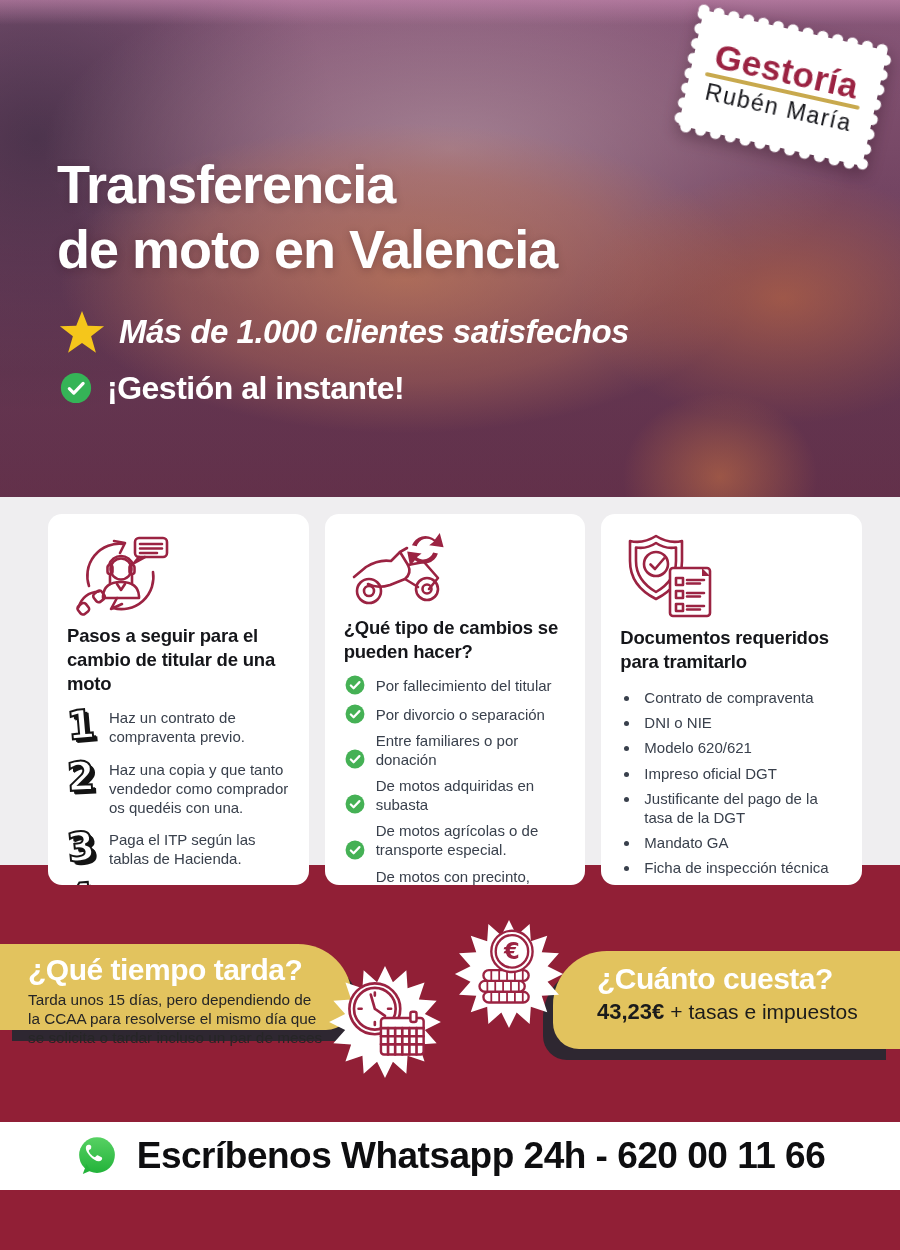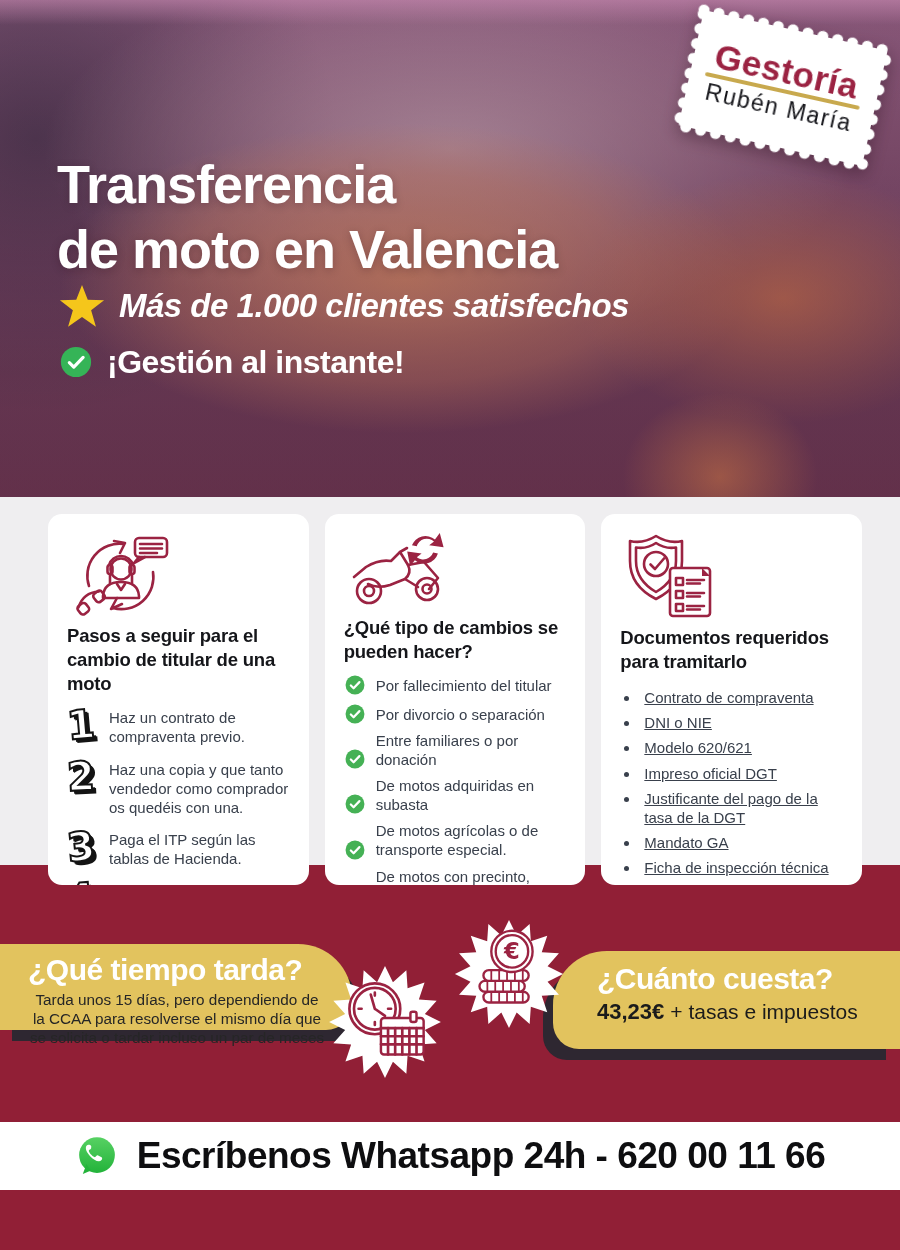--- a/index.html
+++ b/index.html
@@ -27,21 +27,21 @@
   }
   .stamp{position:absolute; top:20px; right:14px; width:206px; height:136px; transform:rotate(12.5deg); filter:drop-shadow(2px 6px 8px rgba(35,8,22,.35));}
   .stamp-shape{position:absolute; inset:0; width:100%; height:100%;}
   .stamp-inner{position:absolute; inset:14px; display:flex; flex-direction:column; align-items:center; justify-content:center;}
   .stamp-brand{font-weight:700; font-size:35px; line-height:.95; color:var(--icon-maroon); letter-spacing:.5px;}
   .stamp-rule{width:158px; height:4px; background:var(--gold); border-radius:2px; margin:1px 0 2px;}
   .stamp-owner{font-size:23px; color:#15151A; letter-spacing:1.5px;}
 
   .hero-content{position:absolute; left:57px; top:152px;}
   .hero-title{color:#fff; font-weight:700; font-size:54px; line-height:1.2; letter-spacing:-1px; text-shadow:0 2px 8px rgba(40,10,25,.25);}
-  .hero-row{display:flex; align-items:center; }
+  .hero-row{display:flex; align-items:center; margin-top:26px;}
   .hero-row + .hero-row{margin-top:14px;align-items:center;}
   .star-ic{width:50px; height:48px; margin-right:12px; flex:none;}
   .check-ic{width:32px; height:32px; margin-left:3px; margin-right:15px; flex:none;}
   .hero-subtitle{color:#fff; font-style:italic; font-weight:700; font-size:33px; letter-spacing:-.5px;}
   .hero-tagline{color:#fff; font-weight:700; font-size:32px; letter-spacing:-.5px;}
 
   
   .main{background:var(--page-gray); padding:17px 38px 0 48px;}
   .cards{display:grid; grid-template-columns:1fr 1fr 1fr; gap:16px; position:relative; z-index:2; margin-bottom:-20px;}
   .card{background:#fff; border-radius:14px; height:371px; padding:14px 15px 12px 19px; overflow:hidden;}
@@ -58,32 +58,32 @@
   .steps li:nth-child(2) .num{transform:rotate(-3deg);}
   .steps li:nth-child(3) .num{transform:rotate(-6deg);}
   .steps li:nth-child(4) .num{transform:rotate(-4deg);}
   .step-text{font-size:15px; line-height:1.28; color:var(--body-text); padding-top:2px;}
 
   .checks{list-style:none;}
   .checks li{display:flex; align-items:flex-end; margin-bottom:8px;}
   .check-badge{flex:none; width:20px; height:20px; margin:1px 11px 0 1px;}
   .check-label{font-size:15px; line-height:1.24; color:var(--body-text);}
 
-  .docs{margin:14px 0 0 20px; color:var(--body-text);text-decoration:underline;}
+  .docs{margin:14px 0 0 20px; color:var(--body-text);}
   .docs li{font-size:15px; line-height:1.28; margin-bottom:6px; padding-left:4px;}
 
   
   .band{position:relative; background:var(--maroon); height:257px;}
   .ribbon{position:absolute; background:var(--yellow); z-index:2;}
   .ribbon-left{left:0; top:79px; width:352px; height:86px; border-radius:0 54px 26px 0;
                box-shadow:10px 13px 0 -2px var(--shadow-dark); padding:10px 26px 0 28px;}
   .ribbon-right{right:0; top:86px; width:347px; height:98px; border-radius:54px 0 0 26px;
                box-shadow:-12px 13px 0 -2px var(--shadow-dark); padding:12px 10px 0 44px;}
   .ribbon h3{color:#fff; font-size:30px; letter-spacing:-.5px; line-height:1.05; margin-bottom:4px;}
-  .ribbon-left p{color:#262626; font-size:15.3px; line-height:1.26;text-align:center;}
+  .ribbon-left p{color:#262626; font-size:15.3px; line-height:1.26;}
   .price-line{color:#1B1B1B; font-size:21px;}
   .price-line b{font-size:22px;}
   .price-line span{margin-left:6px; font-weight:400;}
   .badge{position:absolute; z-index:3;}
   .badge svg{display:block;}
   .badge-clock{left:324px; top:96px; width:122px; height:122px;}
   .badge-euro{left:450px; top:50px; width:118px; height:118px;}
 
   
   .contact{height:68px; background:#fff; display:flex; align-items:center; justify-content:center; gap:18px;}

